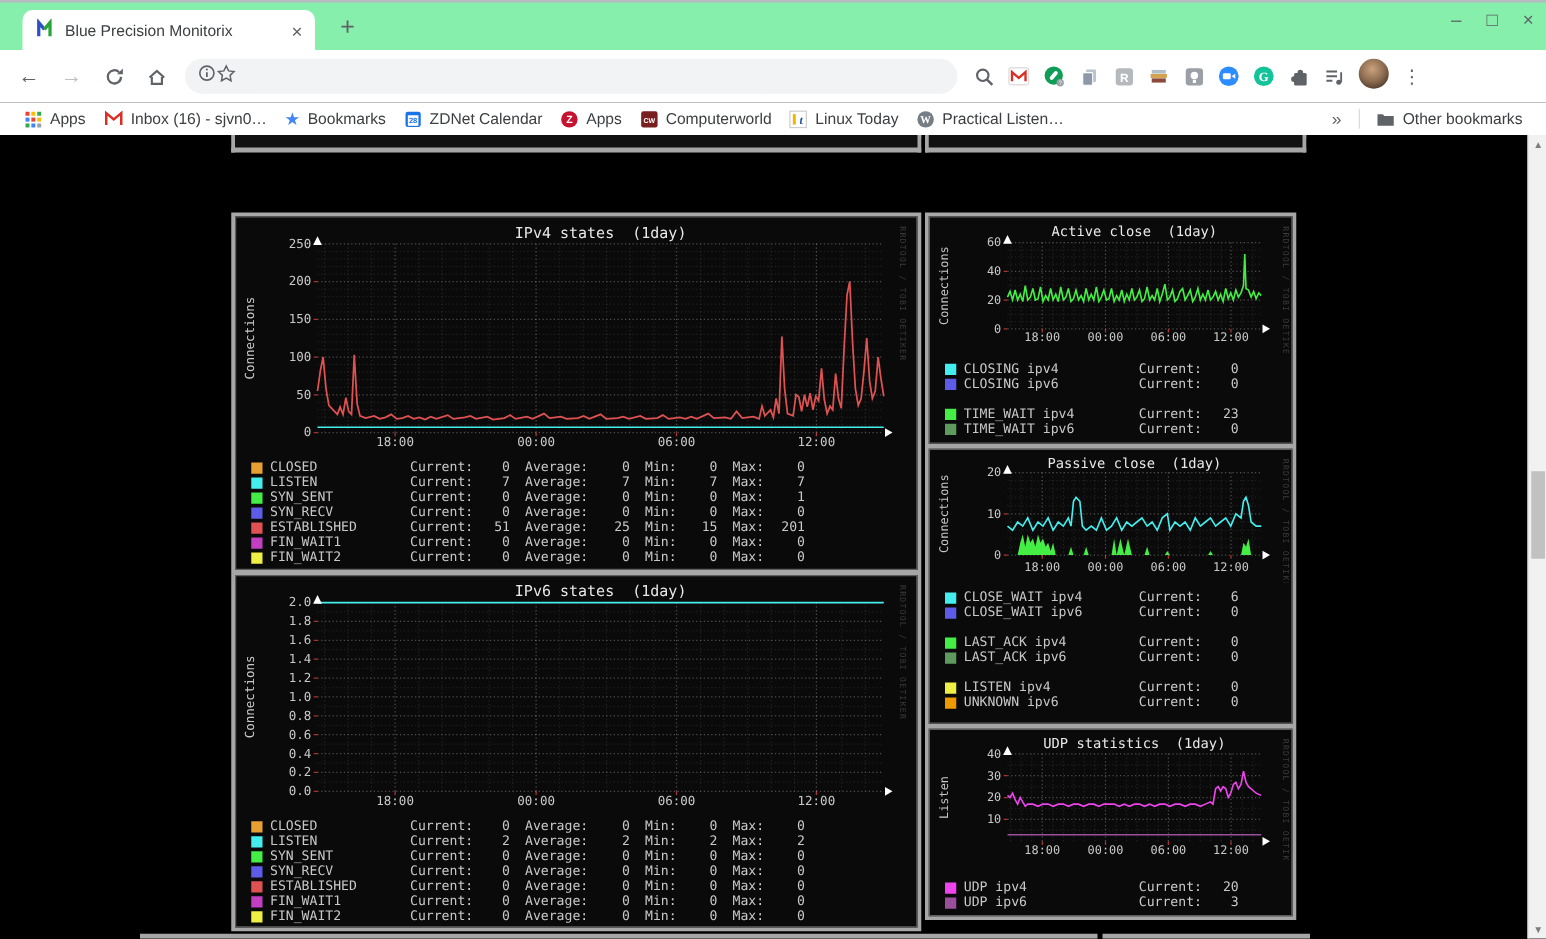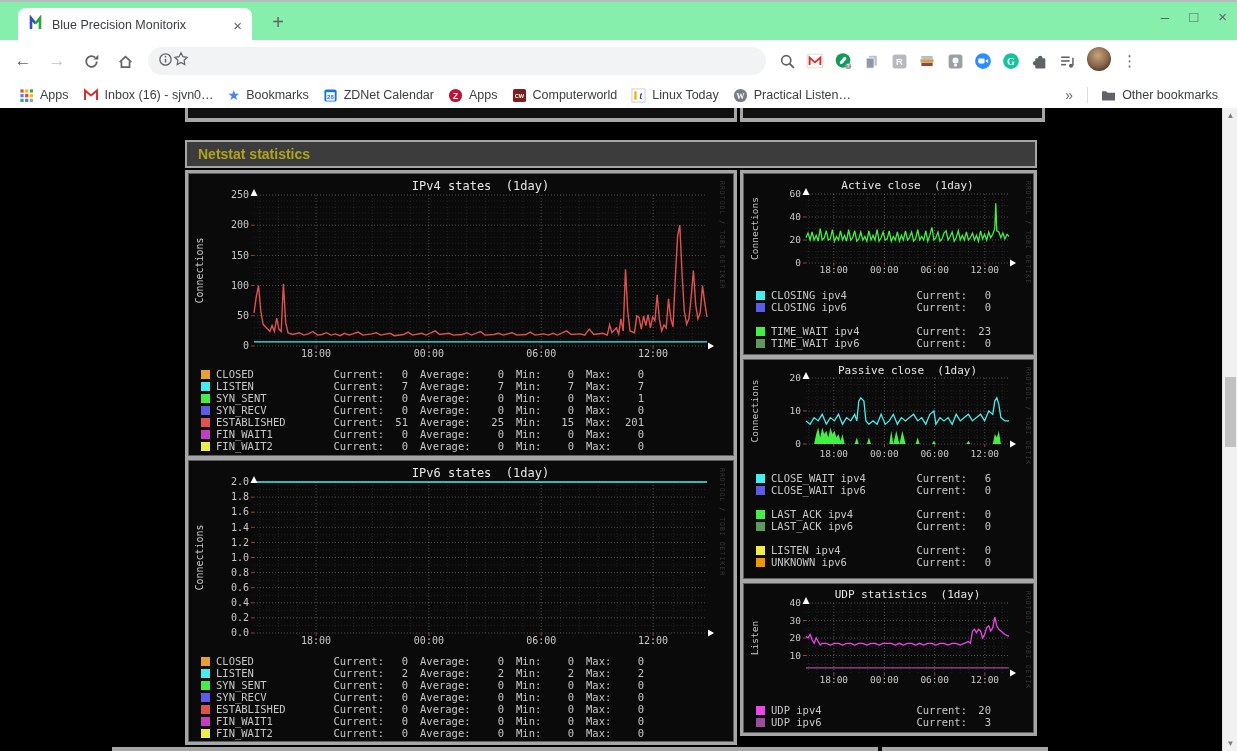--- a/index.html
+++ b/index.html
@@ -50,21 +50,21 @@
 
   .legend { margin:6px 0 0 12px; font-family:"DejaVu Sans Mono", monospace; font-size:10.5px; color:#c8c8c8; }
   .legend.push { margin-top:16px; }
   .lrow { display:flex; align-items:center; height:12px; line-height:12px; }
   .lrow.gap { margin-top:12px; }
   .sw { width:9px; height:9px; display:inline-block; margin-right:6px; flex:0 0 auto; }
   .lname { width:112px; flex:0 0 auto; }
   .legend1 .lname { width:140px; }
   .stat { display:inline-flex; margin-right:12px; }
   .slabel { display:inline-block; }
-  .st-current .slabel { width:56px;text-align:right; }
+  .st-current .slabel { width:56px; }
   .st-average .slabel { width:60px; }
   .st-min .slabel { width:34px; }
   .st-max .slabel { width:34px; }
   .sval { display:inline-block; width:24px; text-align:right; }
 
   .bottom-bar { position:absolute; height:4px; background:#a6a6a6; }
 
   
   .scrollbar { position:absolute; top:108px; right:0; width:15px; height:643px; background:#f1f1f1; border-left:1px solid #e0e0e0; }
   .sb-btn { position:absolute; left:0; width:15px; height:15px; color:#7d7d7d; font-size:8px; text-align:center; line-height:15px; }
@@ -310,23 +310,20 @@
     </span>
   </div>
 
   <div class="page">
 
     <div class="remnant-cap" style="left:185px; top:0; width:552px;"></div>
     <div class="remnant-cap" style="left:740px; top:0; width:305px;"></div>
     <div class="remnant-top" style="left:185px; top:0; width:552px;"></div>
     <div class="remnant-top" style="left:740px; top:0; width:305px;"></div>
 
-    <div class="section-header">
-      <span>Netstat statistics</span>
-    </div>
 
     <div class="col col-left">
       <div class="rrd-box" style="height:283px;">
         <div class="rrd-graph">
             <svg width="536" height="186" font-family="DejaVu Sans Mono, monospace">
               <rect x="0" y="0" width="536" height="186" fill="#0a0a0a"></rect>
               <line x1="68.7" y1="19" x2="68.7" y2="170" stroke="rgba(255,255,255,0.10)" stroke-dasharray="1,2"></line>
               <line x1="87.5" y1="19" x2="87.5" y2="170" stroke="rgba(255,255,255,0.10)" stroke-dasharray="1,2"></line>
               <line x1="106.3" y1="19" x2="106.3" y2="170" stroke="rgba(255,255,255,0.10)" stroke-dasharray="1,2"></line>
               <line x1="143.9" y1="19" x2="143.9" y2="170" stroke="rgba(255,255,255,0.10)" stroke-dasharray="1,2"></line>

